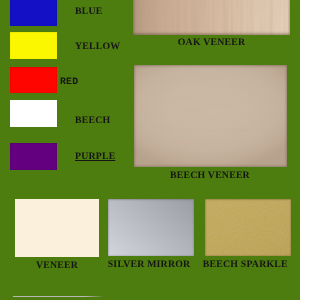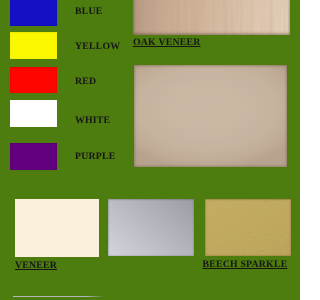--- a/index.html
+++ b/index.html
@@ -5,39 +5,39 @@
   html,body{margin:0;padding:0;background:#ffffff;}
   body{width:300px;height:300px;overflow:hidden;
        font-family:"Liberation Serif",serif;
        -webkit-font-smoothing:antialiased;
        text-rendering:geometricPrecision;}
   .page{position:relative;width:300px;height:300px;background:#4d7c0f;overflow:hidden;}
   .sw{position:absolute;}
   .lbl{position:absolute;color:#161616;white-space:nowrap;
        font-family:"Liberation Serif",serif;font-size:9.8px;line-height:10px;
        font-weight:700;letter-spacing:0.2px;opacity:0.999;}
-  .ctr{text-align:left;text-decoration:underline;}
+  .ctr{text-align:center;}
   .rule{position:absolute;}
   .grainwrap{position:absolute;overflow:hidden;}
   .grain{position:absolute;inset:0;}
 </style>
 </head>
 <body>
 
 <div class="page">
     <div class="sw" style="left:10px;top:-2px;width:47px;height:28px;background:#1410c5;box-shadow:inset 0 0 1.6px rgba(0,0,0,0.2), inset 0 1px 1px rgba(0,0,0,0.1);"></div>
     <div class="lbl" style="left:75px;top:7px;">BLUE</div>
     <div class="sw" style="left:10px;top:32px;width:47px;height:26.5px;background:#fbf700;box-shadow:inset 0 0 1.6px rgba(0,0,0,0.09), inset 0 1px 1px rgba(0,0,0,0.045);"></div>
     <div class="lbl" style="left:75px;top:42px;">YELLOW</div>
     <div class="sw" style="left:10px;top:66.5px;width:47px;height:26.5px;background:#fe0500;box-shadow:inset 0 0 1.6px rgba(0,0,0,0.15), inset 0 1px 1px rgba(0,0,0,0.075);"></div>
-    <div class="lbl" style="left:75px;top:77px;">RED</div>
+    <div class="lbl" style="left:60px;top:77px;font-family:Liberation Mono, monospace;">RED</div>
     <div class="sw" style="left:10px;top:100px;width:47px;height:26.5px;background:#ffffff;"></div>
-    <div class="lbl" style="left:75px;top:116px;">WHITE</div>
+    <div class="lbl" style="left:75px;top:116px;">BEECH</div>
     <div class="sw" style="left:10px;top:143px;width:47px;height:26.5px;background:#63007f;box-shadow:inset 0 0 1.6px rgba(0,0,0,0.18), inset 0 1px 1px rgba(0,0,0,0.09);"></div>
-    <div class="lbl" style="left:75px;top:152px;">PURPLE</div>
+    <div class="lbl" style="left:75px;top:152px;text-decoration:underline;">PURPLE</div>
     <div class="grainwrap sw" style="left:133px;top:-12px;width:157px;height:46.5px;background:#cdae93;">
       <div class="grain" style="background:linear-gradient(92deg,#b2957d 0%,#bfa289 9%,#c9ac92 22%,#cfb297 36%,#d4b99f 50%,#d9c0a7 64%,#e0c8b1 80%,#e6d0b9 92%,#e7d1ba 100%);"></div>
       <div class="grain"><svg width="100%" height="100%" viewBox="0 0 157 47" preserveAspectRatio="none">
           <filter id="oakn">
             <feTurbulence type="fractalNoise" baseFrequency="0.30 0.012" numOctaves="3" seed="7"></feTurbulence>
             <feColorMatrix type="matrix" values="0 0 0 0 0.44  0 0 0 0 0.32  0 0 0 0 0.23  0 0 0 0.34 -0.06"></feColorMatrix>
           </filter>
           <rect width="157" height="47" filter="url(#oakn)"></rect>
         </svg></div>
       <div class="grain" style="box-shadow:inset 0 -2px 2.5px rgba(70,52,38,0.30), inset 1.5px 0 2px rgba(70,52,38,0.20), inset -1.5px 0 2px rgba(70,52,38,0.18);"></div>
@@ -47,26 +47,28 @@
       <div class="grain" style="background:radial-gradient(ellipse 66% 62% at 48% 42%,#cdbaa6 0%,#cbb8a4 40%,#c7b4a0 68%,#c0ac97 86%,#b7a28d 100%);"></div>
       <div class="grain" style="box-shadow:inset 0 1.5px 2px rgba(80,62,48,0.26), inset 0 -1.5px 2px rgba(80,62,48,0.18), inset 1.5px 0 2px rgba(80,62,48,0.14), inset -1.5px 0 2px rgba(80,62,48,0.14);"></div>
       <div class="grain"><svg width="100%" height="100%" viewBox="0 0 153 102" preserveAspectRatio="none">
           <filter id="beechn">
             <feTurbulence type="fractalNoise" baseFrequency="0.02 0.16" numOctaves="2" seed="3"></feTurbulence>
             <feColorMatrix type="matrix" values="0 0 0 0 0.45  0 0 0 0 0.33  0 0 0 0 0.24  0 0 0 0.10 0"></feColorMatrix>
           </filter>
           <rect width="153" height="102" filter="url(#beechn)"></rect>
         </svg></div>
     </div>
+    <div class="lbl ctr" style="left:133.5px;top:170.5px;width:153px;">BEECH VENEER</div>
     <div class="grainwrap sw" style="left:15px;top:199px;width:84px;height:57.5px;background:#faf0db;"></div>
     <div class="lbl ctr" style="left:15px;top:260.5px;width:84px;">VENEER</div>
     <div class="grainwrap sw" style="left:107.5px;top:198.5px;width:86px;height:57.5px;background:#b6b9c0;">
       <div class="grain" style="background:linear-gradient(42deg,#d2d5db 0%,#c4c7cd 25%,#b6b9bf 50%,#a8abb1 75%,#9a9da3 100%);"></div>
       <div class="grain" style="box-shadow:inset 0 1px 1.5px rgba(70,72,80,0.28), inset 1px 0 1.5px rgba(70,72,80,0.18), inset -1px 0 1.5px rgba(70,72,80,0.10), inset 0 -1px 1.5px rgba(70,72,80,0.10);"></div>
     </div>
+    <div class="lbl ctr" style="left:106px;top:260px;width:86px;">SILVER MIRROR</div>
     <div class="grainwrap sw" style="left:205px;top:198.5px;width:85.5px;height:57.5px;background:#c2a95e;">
       <div class="grain" style="background:linear-gradient(150deg,#c3ab5e 0%,#bfa75a 45%,#bca457 75%,#b8a053 100%);"></div>
       <div class="grain"><svg width="100%" height="100%" viewBox="0 0 86 58" preserveAspectRatio="none">
           <filter id="goldn">
             <feTurbulence type="fractalNoise" baseFrequency="0.95" numOctaves="4" seed="11"></feTurbulence>
             <feColorMatrix type="matrix" values="0 0 0 0 0.58  0 0 0 0 0.50  0 0 0 0 0.24  0 0 0 0.75 -0.24"></feColorMatrix>
           </filter>
           <rect width="86" height="58" filter="url(#goldn)"></rect>
         </svg></div>
       <div class="grain" style="box-shadow:inset 0 1px 1.5px rgba(90,75,35,0.30), inset 1px 0 1.5px rgba(90,75,35,0.22), inset -1px 0 1.5px rgba(90,75,35,0.12), inset 0 -1px 1.5px rgba(90,75,35,0.12);"></div>

